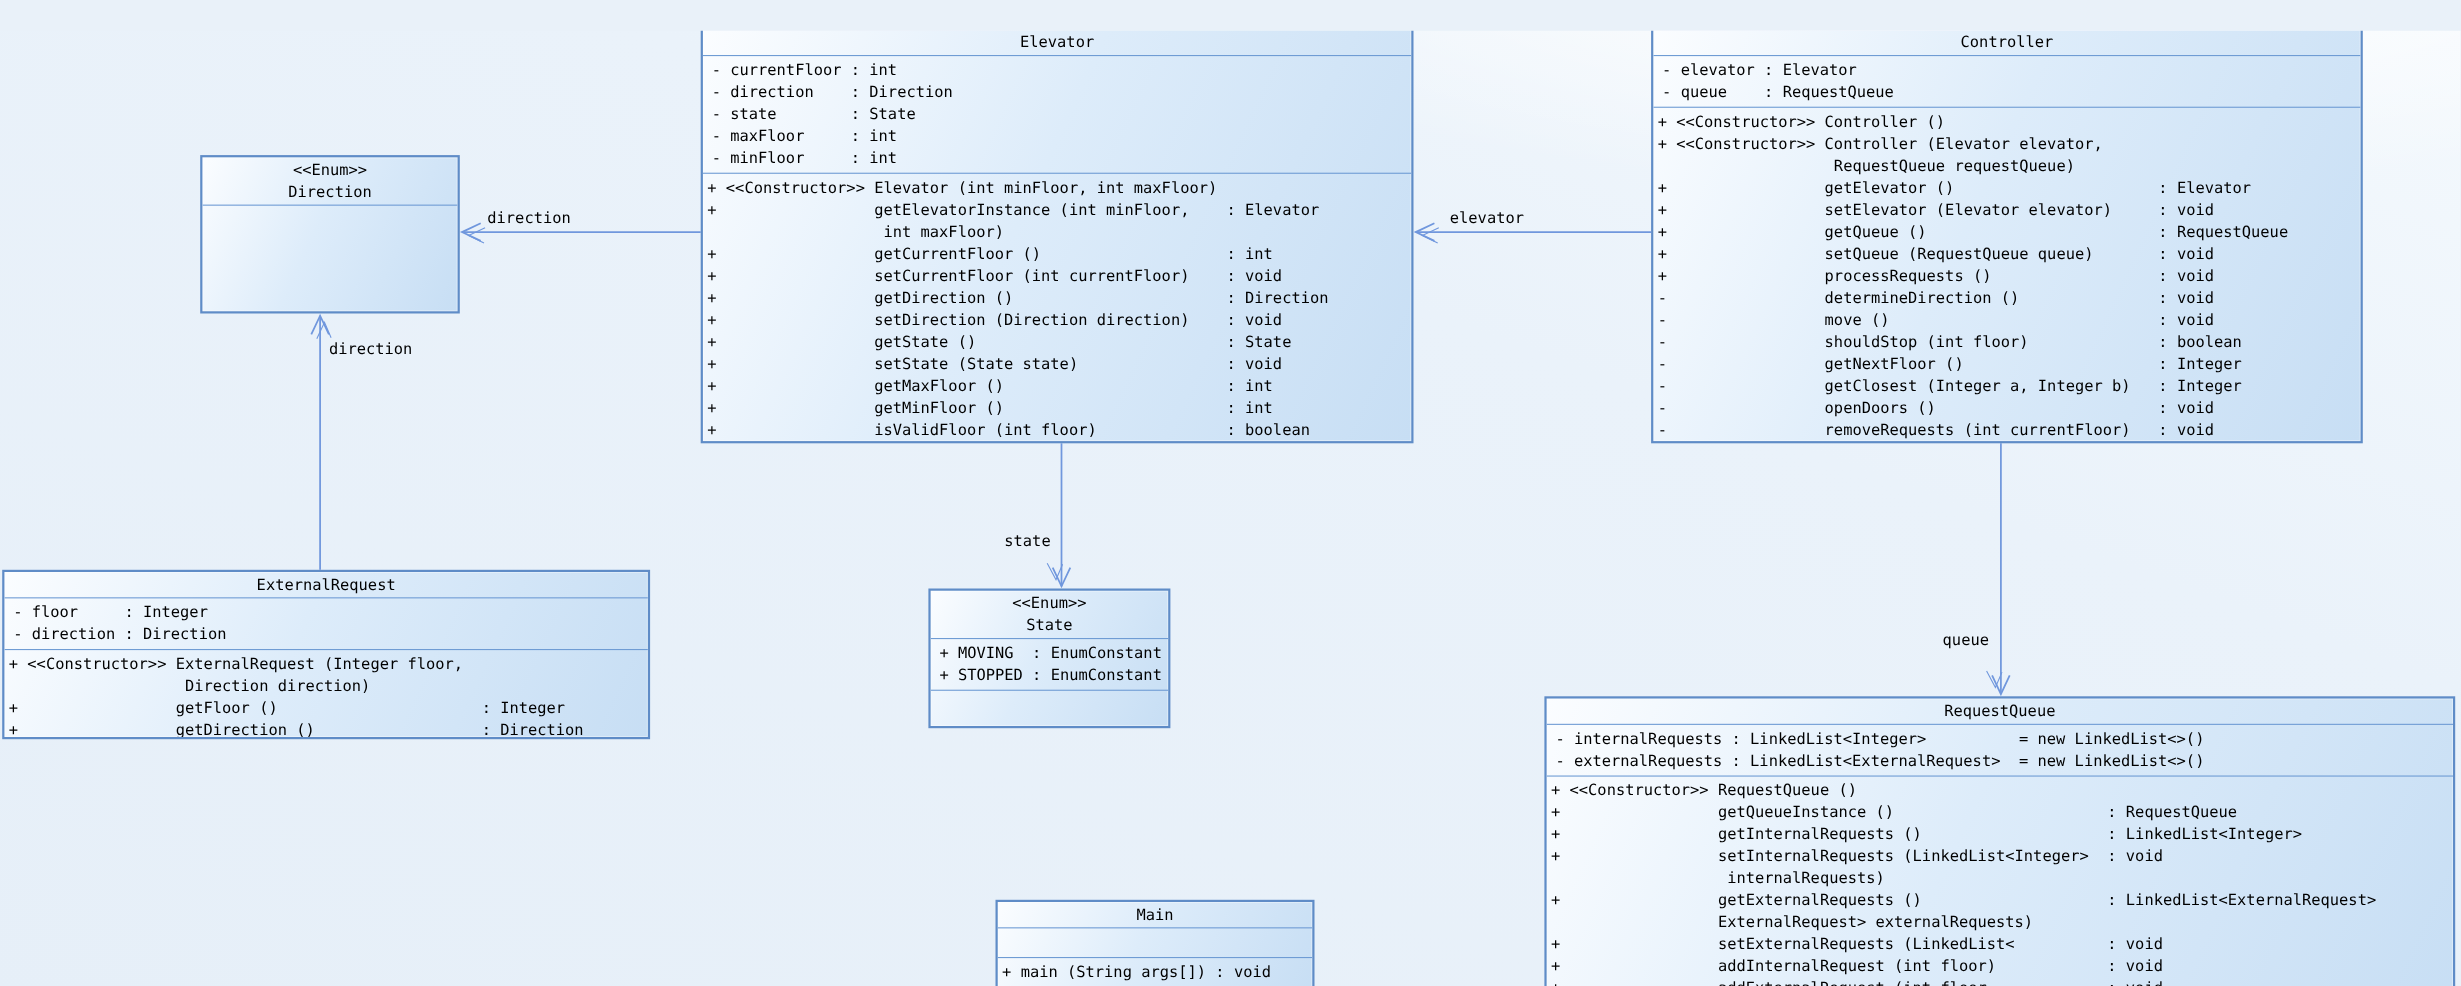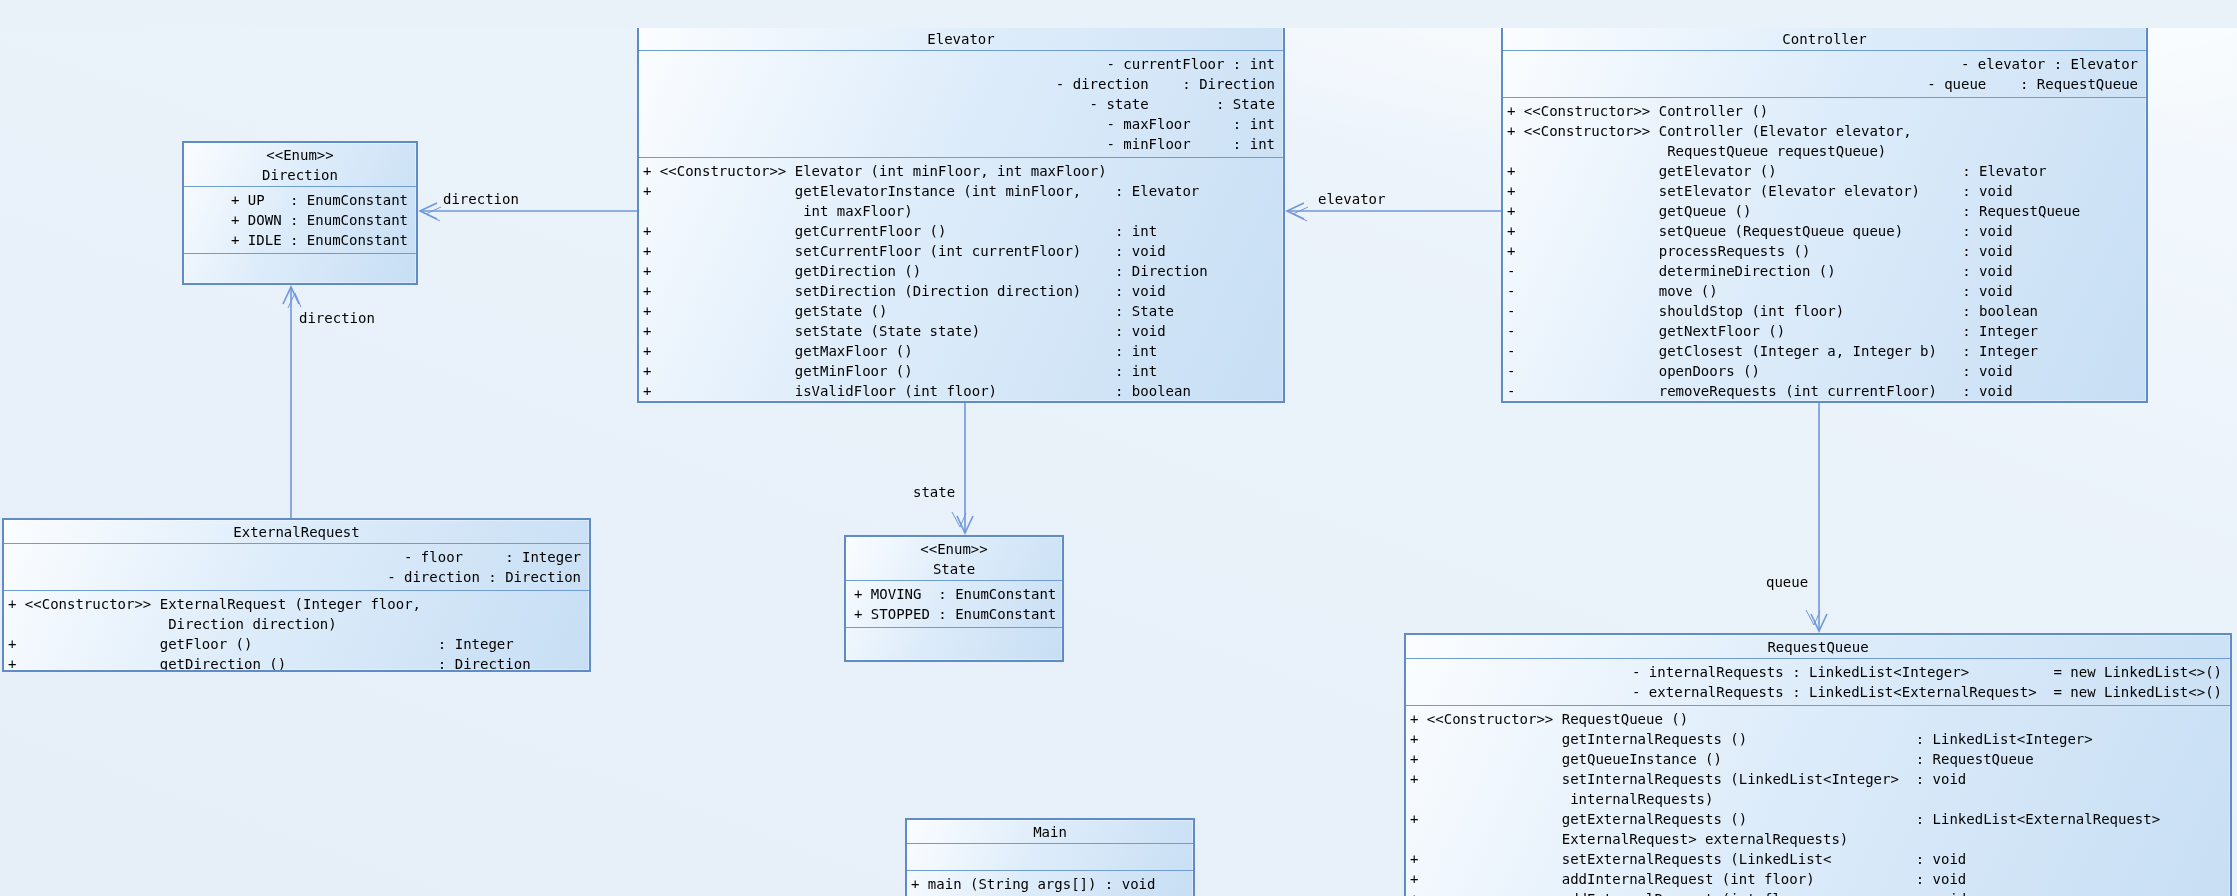--- a/index.html
+++ b/index.html
@@ -29,21 +29,20 @@
     text-align:center;
     padding:2px 4px 1px 4px;
     border-bottom:1px solid #6f9cd4;
     flex:0 0 auto;
   }
   .uml-attrs{
     padding:3px 8px;
     border-bottom:1px solid #6f9cd4;
     flex:0 0 auto;
     min-height:20px;
-    text-align:right;
   }
   .uml-methods{
     padding:3px 4px;
     flex:1 1 auto;
     min-height:14px;
   }
   .line{white-space:pre;}
   
   #cls-elevator       {left:637px;  top:-3px;  width:648px; height:378px;}
   #cls-controller     {left:1501px; top:-3px;  width:647px; height:378px;}
@@ -151,25 +150,20 @@
           <div class="line">-                 getClosest (Integer a, Integer b)   : Integer</div>
           <div class="line">-                 openDoors ()                        : void</div>
           <div class="line">-                 removeRequests (int currentFloor)   : void</div>
         </div>
       </div>
       <div class="uml-box" id="cls-direction">
         <div class="uml-title">
           <div class="line">&lt;&lt;Enum&gt;&gt;</div>
           <div class="line">Direction</div>
         </div>
-        <div class="uml-attrs">
-          <div class="line">+ UP   : EnumConstant</div>
-          <div class="line">+ DOWN : EnumConstant</div>
-          <div class="line">+ IDLE : EnumConstant</div>
-        </div>
         <div class="uml-methods"></div>
       </div>
       <div class="uml-box" id="cls-externalrequest">
         <div class="uml-title">
           <div class="line">ExternalRequest</div>
         </div>
         <div class="uml-attrs">
           <div class="line">- floor     : Integer</div>
           <div class="line">- direction : Direction</div>
         </div>
@@ -203,22 +197,22 @@
       <div class="uml-box" id="cls-requestqueue">
         <div class="uml-title">
           <div class="line">RequestQueue</div>
         </div>
         <div class="uml-attrs">
           <div class="line">- internalRequests : LinkedList&lt;Integer&gt;          = new LinkedList&lt;&gt;()</div>
           <div class="line">- externalRequests : LinkedList&lt;ExternalRequest&gt;  = new LinkedList&lt;&gt;()</div>
         </div>
         <div class="uml-methods">
           <div class="line">+ &lt;&lt;Constructor&gt;&gt; RequestQueue ()</div>
+          <div class="line">+                 getQueueInstance ()                       : RequestQueue</div>
           <div class="line">+                 getInternalRequests ()                    : LinkedList&lt;Integer&gt;</div>
-          <div class="line">+                 getQueueInstance ()                       : RequestQueue</div>
           <div class="line">+                 setInternalRequests (LinkedList&lt;Integer&gt;  : void</div>
           <div class="line">                   internalRequests)</div>
           <div class="line">+                 getExternalRequests ()                    : LinkedList&lt;ExternalRequest&gt;</div>
           <div class="line">                  ExternalRequest&gt; externalRequests)</div>
           <div class="line">+                 setExternalRequests (LinkedList&lt;          : void</div>
           <div class="line">+                 addInternalRequest (int floor)            : void</div>
           <div class="line">+                 addExternalRequest (int floor,            : void</div>
           <div class="line">                   Direction direction)</div>
         </div>
       </div>

